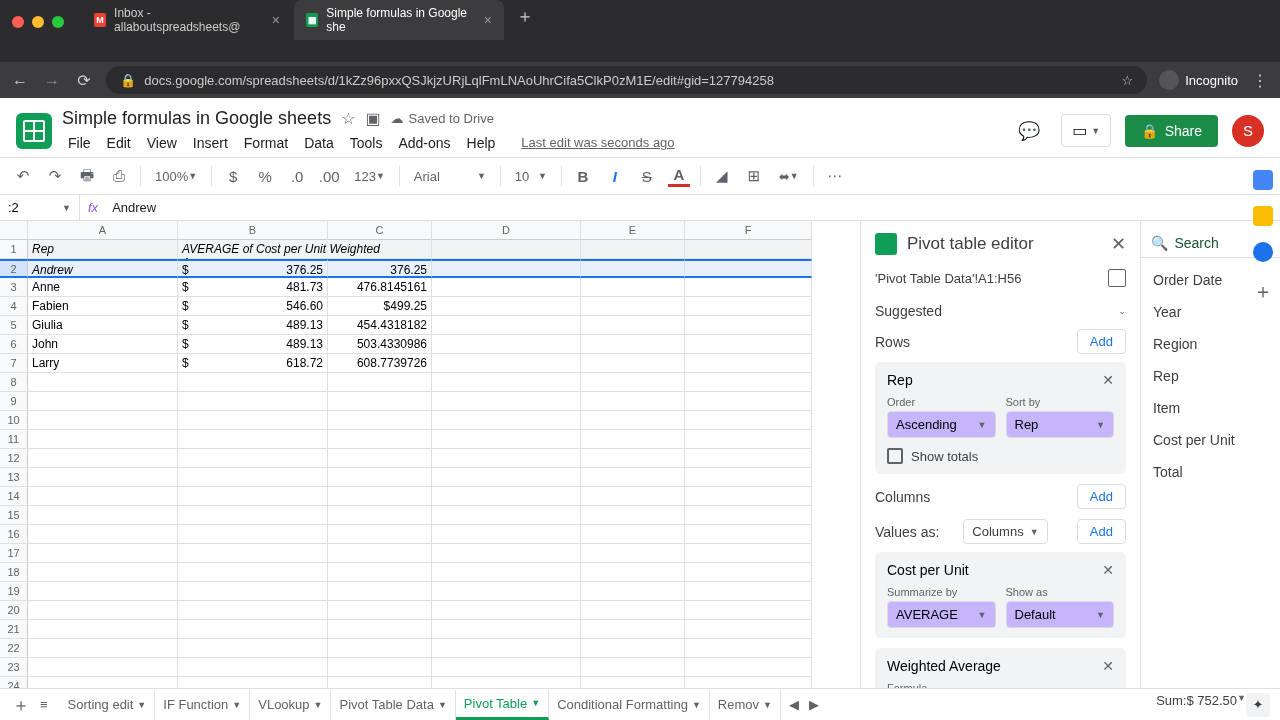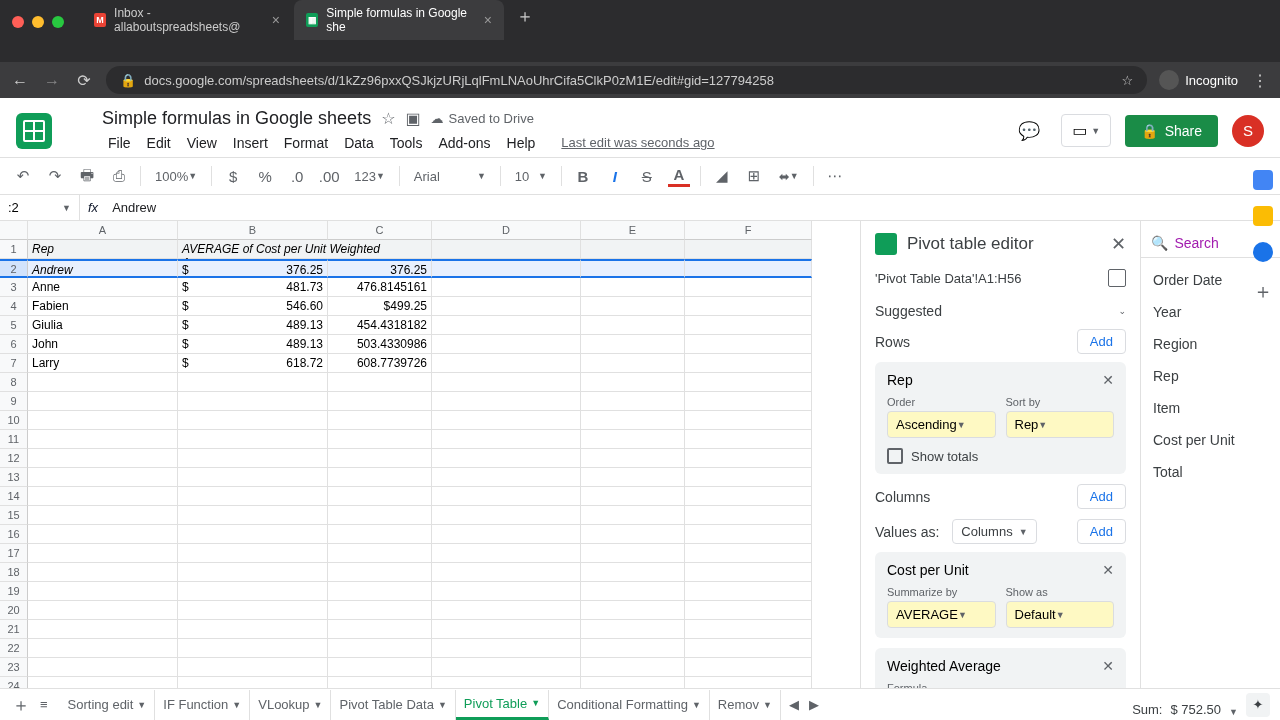--- a/index.html
+++ b/index.html
@@ -22,21 +22,21 @@
 .url-bar { background: #3c3c3e; height: 36px; display: flex; align-items: center; padding: 0 10px; gap: 12px; }
 .nav-icon { color: #ccc; font-size: 16px; width: 20px; text-align: center; }
 .url-field { flex: 1; background: #2c2c2e; border-radius: 20px; height: 28px; display: flex; align-items: center; padding: 0 14px; color: #ccc; font-size: 13px; gap: 8px; }
 .incognito { display: flex; align-items: center; gap: 6px; color: #fff; font-size: 13px; }
 .incog-icon { width: 20px; height: 20px; border-radius: 50%; background: #555; }
 
 
 .app-header { display: flex; align-items: center; padding: 10px 16px 4px; gap: 10px; }
 .sheets-logo { width: 36px; height: 36px; background: #0f9d58; border-radius: 6px; display: flex; align-items: center; justify-content: center; }
 .sheets-logo::after { content: ""; width: 18px; height: 18px; border: 2px solid #fff; border-radius: 2px; background: linear-gradient(#fff 0 0) center/100% 2px no-repeat, linear-gradient(#fff 0 0) center/2px 100% no-repeat; }
-.title-area { flex: 1; margin-left: 40px; }
+.title-area { flex: 1; }
 .doc-title { font-size: 18px; color: #202124; display: flex; align-items: center; gap: 10px; }
 .title-icon { color: #5f6368; font-size: 16px; }
 .saved { color: #5f6368; font-size: 13px; display: flex; align-items: center; gap: 5px; }
 .menubar { display: flex; gap: 4px; font-size: 14px; color: #202124; margin-top: 4px; }
 .menubar span { padding: 2px 6px; cursor: pointer; }
 .last-edit { color: #5f6368; text-decoration: underline; font-size: 13px; margin-left: 10px; }
 .header-right { display: flex; align-items: center; gap: 14px; }
 .icon-btn { width: 36px; height: 36px; display: flex; align-items: center; justify-content: center; color: #5f6368; font-size: 18px; border: 1px solid transparent; border-radius: 4px; }
 .present-btn { border: 1px solid #dadce0; border-radius: 4px; padding: 6px 10px; display: flex; align-items: center; gap: 4px; }
 .share-btn { background: #1a8c47; color: #fff; border-radius: 4px; padding: 8px 16px; font-size: 14px; font-weight: 500; display: flex; align-items: center; gap: 6px; }
@@ -48,21 +48,21 @@
 .tb-btn { width: 22px; text-align: center; font-size: 15px; }
 .tb-select { display: flex; align-items: center; gap: 0; padding: 2px 4px; }
 .tb-dd { font-size: 9px; color: #5f6368; }
 .italic-active { color: #1a73e8; font-style: italic; font-weight: bold; }
 .text-color { border-bottom: 3px solid #d93025; padding-bottom: 1px; font-weight: bold; }
 .collapse-toolbar { margin-left: auto; }
 
 
 .formula-bar { height: 26px; display: flex; align-items: center; border-bottom: 1px solid #e0e0e0; font-size: 13px; }
 .name-box { width: 80px; padding: 0 8px; border-right: 1px solid #e0e0e0; display: flex; justify-content: space-between; align-items: center; height: 100%; }
-.fx { font-style: italic; color: #0f172a; padding: 0 8px; }
+.fx { font-style: italic; color: #8b5cf6; padding: 0 8px; }
 .formula-input { padding: 0 6px; color: #202124; }
 
 
 .main { display: flex; height: 510px; }
 .sheet-area { flex: 1; position: relative; overflow: hidden; }
 .grid { display: grid; grid-template-columns: 28px 150px 150px 104px 149px 104px 127px; font-size: 12px; }
 .col-header { background: #f8f9fa; border-right: 1px solid #e0e0e0; border-bottom: 1px solid #ccc; text-align: center; padding: 3px 0; color: #5f6368; font-size: 11px; }
 .row-header { background: #f8f9fa; border-right: 1px solid #ccc; border-bottom: 1px solid #e0e0e0; text-align: center; color: #5f6368; font-size: 11px; height: 19px; display: flex; align-items: center; justify-content: center; }
 .cell { border-right: 1px solid #e0e0e0; border-bottom: 1px solid #e0e0e0; padding: 2px 4px; height: 19px; font-size: 12px; }
 .hcell { background: #f1f3f4; font-style: italic; }
@@ -79,25 +79,25 @@
 .pivot-range { display: flex; align-items: center; justify-content: space-between; margin-bottom: 16px; color: #3c4043; font-size: 13px; }
 .range-icon { width: 18px; height: 18px; border: 1px solid #5f6368; border-radius: 2px; }
 .section-title { font-size: 14px; color: #3c4043; font-weight: 500; margin: 10px 0 8px; display: flex; justify-content: space-between; align-items: center; }
 .add-btn { color: #1a73e8; background: #fff; border: 1px solid #dadce0; border-radius: 4px; padding: 4px 12px; font-size: 13px; font-weight: 500; }
 .chip { background: #f1f3f4; border-radius: 6px; padding: 10px 12px; margin-bottom: 10px; }
 .chip-head { display: flex; justify-content: space-between; font-size: 14px; font-weight: 500; margin-bottom: 8px; }
 .chip-close { color: #5f6368; }
 .chip-row { display: flex; gap: 10px; }
 .chip-field { flex: 1; }
 .chip-label { font-size: 11px; color: #5f6368; margin-bottom: 3px; }
-.chip-select { background: #fef9c3; border: 1px solid #dadce0; border-radius: 4px; padding: 5px 8px; font-size: 13px; display: flex; justify-content: flex-start; align-items: center; }
+.chip-select { background: #c4b5fd; border: 1px solid #dadce0; border-radius: 4px; padding: 5px 8px; font-size: 13px; display: flex; justify-content: space-between; align-items: center; }
 .checkbox-row { display: flex; align-items: center; gap: 8px; margin-top: 10px; font-size: 13px; color: #3c4043; }
 .checkbox { width: 16px; height: 16px; border: 2px solid #5f6368; border-radius: 2px; }
 .formula-box { background: #fff; border: 1px solid #dadce0; border-radius: 4px; padding: 5px 8px; font-size: 12px; margin-top: 4px; overflow: hidden; white-space: nowrap; }
-.values-row { display: flex; align-items: center; gap: 13px; }
+.values-row { display: flex; align-items: center; gap: 24px; }
 .inline-select { background: #fff; border: 1px solid #dadce0; border-radius: 4px; padding: 4px 8px; font-size: 13px; display: flex; gap: 6px; align-items: center; }
 
 
 .field-list { width: 140px; border-left: 1px solid #e0e0e0; padding: 8px 0; }
 .search-row { display: flex; align-items: center; padding: 6px 10px; gap: 6px; color: #5f6368; font-size: 14px; border-bottom: 1px solid #e0e0e0; margin-bottom: 6px; }
 .field-item { padding: 8px 12px; font-size: 14px; color: #3c4043; }
 
 
 .side-panel { position: absolute; right: 0; top: 160px; width: 34px; display: flex; flex-direction: column; align-items: center; gap: 16px; padding-top: 10px; }
 .sp-icon { width: 20px; height: 20px; border-radius: 4px; }
@@ -106,21 +106,21 @@
 .sp-tasks { background: #1a73e8; border-radius: 50%; }
 .sp-plus { color: #5f6368; font-size: 20px; }
 
 
 .bottom { position: absolute; bottom: 0; left: 0; right: 0; height: 32px; border-top: 1px solid #e0e0e0; display: flex; align-items: center; background: #fff; font-size: 13px; }
 .bottom-left { display: flex; align-items: center; gap: 10px; padding: 0 12px; }
 .sheet-tab { padding: 6px 8px; color: #5f6368; display: flex; align-items: center; gap: 4px; border-right: 1px solid #e0e0e0; }
 .sheet-tab.active { color: #0f9d58; font-weight: 500; border-bottom: 3px solid #0f9d58; }
 .tab-dd { font-size: 9px; }
 .scroll-tabs { display: flex; gap: 10px; padding: 0 8px; color: #5f6368; }
-.status-right { margin-left: auto; padding: 0 10px; display: flex; align-items: flex-end; gap: 8px; color: #3c4043; }
+.status-right { margin-left: auto; padding: 0 10px; display: flex; align-items: flex-start; gap: 0; color: #3c4043; }
 .explore-btn { width: 24px; height: 24px; background: #f1f3f4; border-radius: 4px; display: flex; align-items: center; justify-content: center; }
 </style>
 </head>
 <body>
 
 <div class="browser-chrome">
   <div style="display:flex;align-items:center;">
     <div class="window-controls">
       <div class="wc wc-red"></div>
       <div class="wc wc-yellow"></div>
@@ -550,21 +550,21 @@
           <span class="chip-close">✕</span>
         </div>
         <div class="chip-label">Formula</div>
         <div class="formula-box">=sum(arrayformula('Box Units'*'Cost per Uni</div>
       </div>
     </div>
 
     <div class="field-list">
       <div class="search-row">
         <span>🔍</span>
-        <span style="color:#a21caf">Search</span>
+        <span style="color:#14532d">Search</span>
       </div>
       <div id="field-items">
           <div class="field-item">Order Date</div>
           <div class="field-item">Year</div>
           <div class="field-item">Region</div>
           <div class="field-item">Rep</div>
           <div class="field-item">Item</div>
           <div class="field-item">Cost per Unit</div>
           <div class="field-item">Total</div>
         </div>

